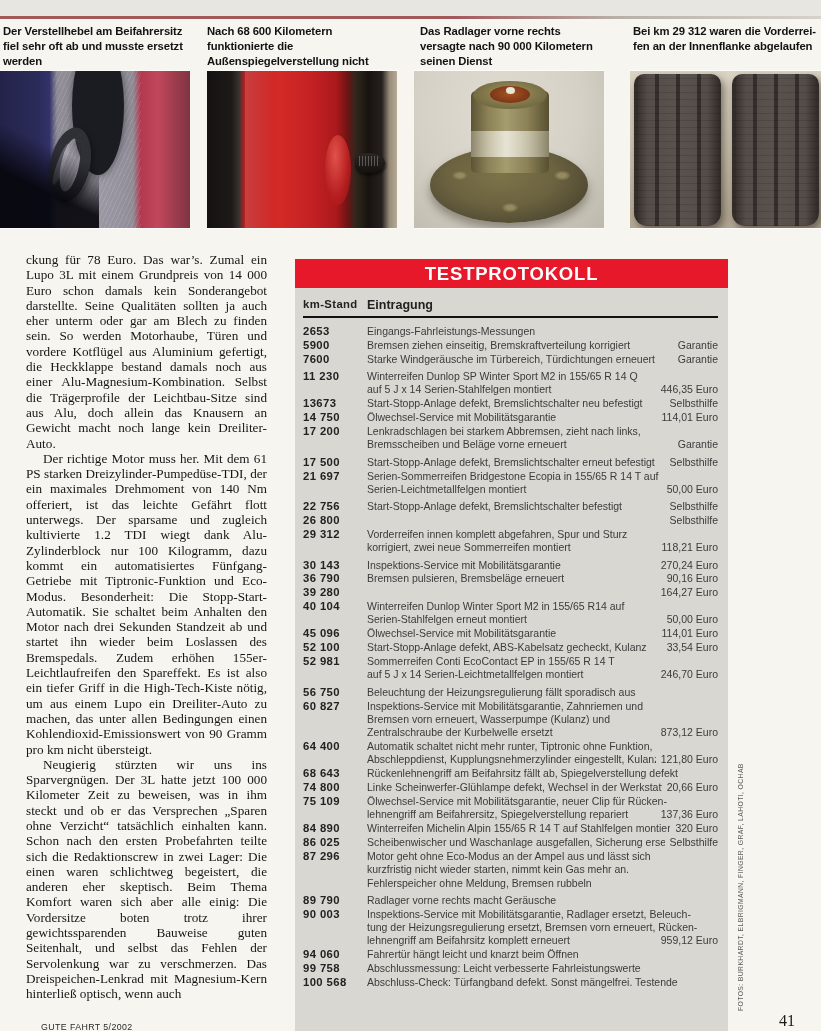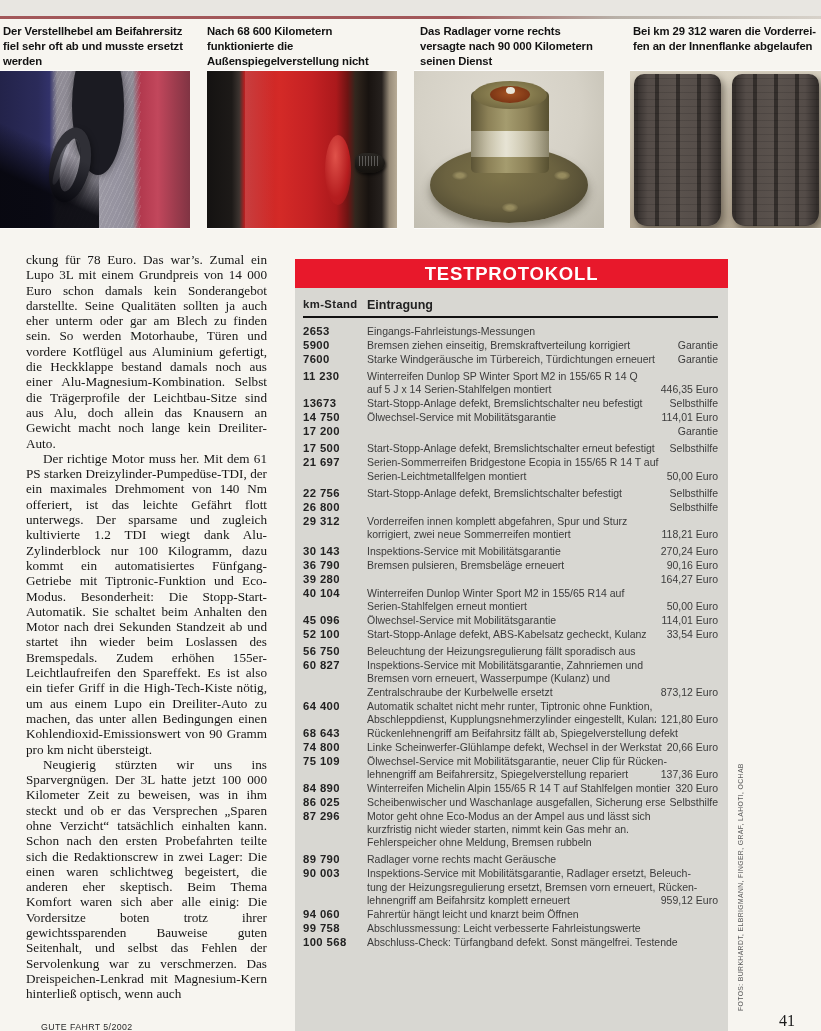--- a/index.html
+++ b/index.html
@@ -203,20 +203,22 @@
             <span class="t-entry">Start-Stopp-Anlage defekt, Bremslichtschalter neu befestigt</span>
             <span class="t-cost">Selbsthilfe</span>
           </div>
           <div class="t-row">
             <span class="t-km">14 750</span>
             <span class="t-entry">Ölwechsel-Service mit Mobilitätsgarantie</span>
             <span class="t-cost">114,01 Euro</span>
           </div>
           <div class="t-row">
             <span class="t-km">17 200</span>
+            <span class="t-entry">Lenkradschlagen bei starkem Abbremsen, zieht nach links,
+Bremsscheiben und Beläge vorne erneuert</span>
             <span class="t-cost">Garantie</span>
           </div>
           <div class="t-row gap">
             <span class="t-km">17 500</span>
             <span class="t-entry">Start-Stopp-Anlage defekt, Bremslichtschalter erneut befestigt</span>
             <span class="t-cost">Selbsthilfe</span>
           </div>
           <div class="t-row">
             <span class="t-km">21 697</span>
             <span class="t-entry">Serien-Sommerreifen Bridgestone Ecopia in 155/65 R 14 T auf
@@ -260,20 +262,26 @@
           </div>
           <div class="t-row">
             <span class="t-km">45 096</span>
             <span class="t-entry">Ölwechsel-Service mit Mobilitätsgarantie</span>
             <span class="t-cost">114,01 Euro</span>
           </div>
           <div class="t-row">
             <span class="t-km">52 100</span>
             <span class="t-entry">Start-Stopp-Anlage defekt, ABS-Kabelsatz gecheckt, Kulanz</span>
             <span class="t-cost">33,54 Euro</span>
+          </div>
+          <div class="t-row">
+            <span class="t-km">52 981</span>
+            <span class="t-entry">Sommerreifen Conti EcoContact EP in 155/65 R 14 T
+auf 5 J x 14 Serien-Leichtmetallfelgen montiert</span>
+            <span class="t-cost">246,70 Euro</span>
           </div>
           <div class="t-row gap">
             <span class="t-km">56 750</span>
             <span class="t-entry">Beleuchtung der Heizungsregulierung fällt sporadisch aus</span>
           </div>
           <div class="t-row">
             <span class="t-km">60 827</span>
             <span class="t-entry">Inspektions-Service mit Mobilitätsgarantie, Zahnriemen und
 Bremsen vorn erneuert, Wasserpumpe (Kulanz) und
 Zentralschraube der Kurbelwelle ersetzt</span>

